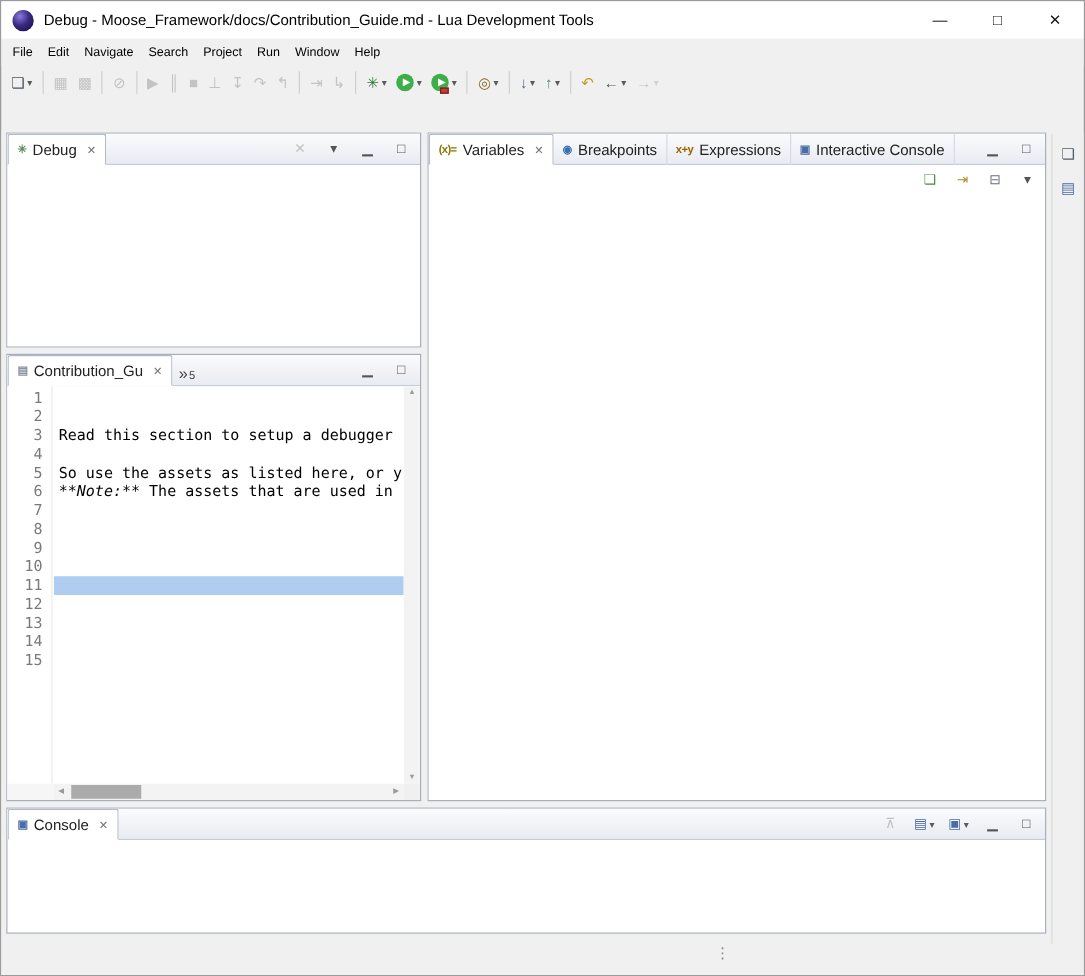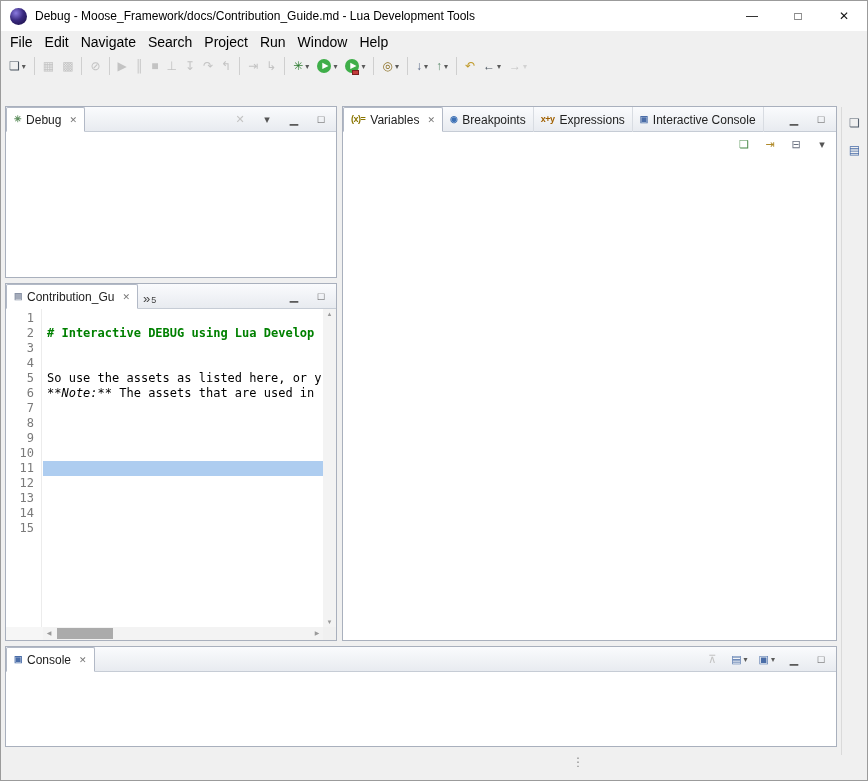--- a/index.html
+++ b/index.html
@@ -9,21 +9,21 @@
   
   .titlebar { height:30px; background:#ffffff; display:flex; align-items:center; padding-left:9px; }
   .app-icon { width:17px; height:17px; border-radius:50%; flex:none; margin-right:8px;
     background: radial-gradient(circle at 35% 30%, #8a7ae0 0%, #3a2a80 45%, #140a3a 100%); }
   .title { font-size:12px; color:#000; flex:1; white-space:nowrap; overflow:hidden; }
   .win-controls { display:flex; height:100%; }
   .win-btn { width:46px; height:100%; display:flex; align-items:center; justify-content:center; font-size:12px; color:#111; }
 
   
   .menubar { height:22px; display:flex; align-items:center; padding-left:3px; background:#f0f0f0; }
-  .menu-item { padding:20px 5px; margin:0 1px; font-size:14px; color:#000; }
+  .menu-item { padding:20px 5px; margin:0 1px; font-size:10px; color:#000; }
   .toolbar { height:26px; display:flex; align-items:center; padding-left:4px; }
   .tb-btn { height:22px; display:flex; align-items:center; padding:0 3px; margin:0 1px; position:relative; }
   .tb-ico { font-size:12px; line-height:1; color:#4a5560; }
   .tb-btn.disabled .tb-ico, .mini-btn.disabled .tb-ico { color:#c3c3c3 !important; }
   .tb-btn.disabled .tb-dd, .mini-btn.disabled .tb-dd { color:#d2d2d2; }
   .tb-ico.circle { width:14px; height:14px; background:#3fae49; color:#fff; border-radius:50%;
     font-size:8px; display:flex; align-items:center; justify-content:center; padding-left:2px; }
   .tb-badge { position:absolute; right:9px; bottom:2px; width:7px; height:5px; background:#c43c3c; border:1px solid #7a1f1f; }
   .tb-dd { font-size:8px; color:#5a5a5a; margin-left:2px; }
   .tb-sep { width:1px; height:18px; background:#cfcfcf; margin:0 4px; flex:none; }
@@ -281,22 +281,22 @@
             <div class="ln-num">9</div>
             <div class="ln-num">10</div>
             <div class="ln-num">11</div>
             <div class="ln-num">12</div>
             <div class="ln-num">13</div>
             <div class="ln-num">14</div>
             <div class="ln-num">15</div>
           </div>
         <div class="code" id="code">
             <div class="code-line"></div>
-            <div class="code-line"><span class="seg md-header"># Interactive DEBUG using Lua Develop</span></div>
-            <div class="code-line"></div>
+            <div class="code-line"></div>
+            <div class="code-line"><span class="seg">Read this section to setup a debugger</span></div>
             <div class="code-line"></div>
             <div class="code-line"><span class="seg">So use the assets as listed here, or y</span></div>
             <div class="code-line"><span class="seg em">**Note:**</span><span class="seg"> The assets that are used in</span></div>
             <div class="code-line"></div>
             <div class="code-line"></div>
             <div class="code-line"></div>
             <div class="code-line"></div>
             <div class="code-line hl"></div>
           </div>
         <div class="vscroll">

